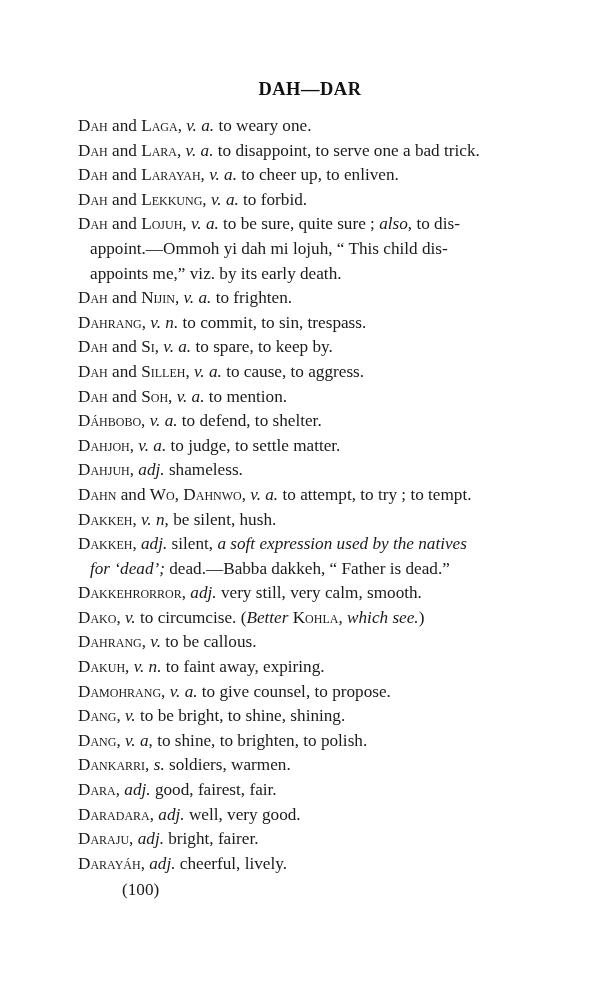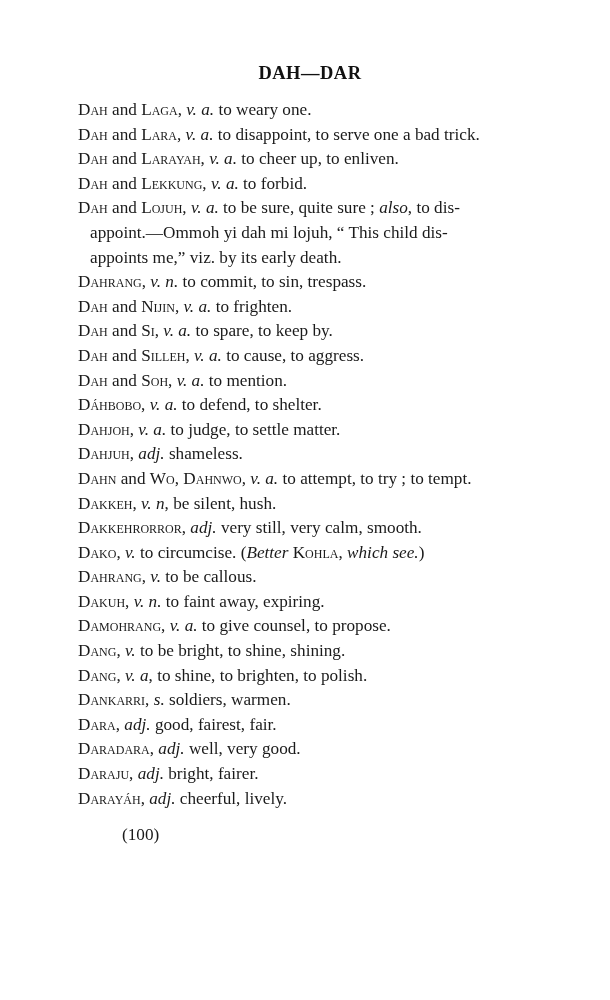--- a/index.html
+++ b/index.html
@@ -1,54 +1,58 @@
 <!DOCTYPE html>
 <html><head>
 <meta charset="utf-8">
 <style>
   html, body { margin: 0; padding: 0; background: #ffffff; }
   body { width: 610px; height: 1000px; position: relative; overflow: hidden;
          font-family: "Liberation Serif", "DejaVu Serif", serif; color: #1a1a1a; }
-  .page { position: absolute; left: 78px; top: 60px; width: 456px; }
+  .page { position: absolute; left: 78px; top: 76px; width: 456px; }
   .running-head { text-align: center; font-size: 18.5px; font-weight: bold; letter-spacing: 0.5px;
                   margin: 0 0 12px 0; padding-left: 8px; height: 26px; line-height: 26px; color:#111; }
   .entry { font-size: 17.2px; line-height: 24.6px; text-indent: -12px; padding-left: 12px; margin: 0;
            text-align: justify; white-space: normal; }
   .entry.nowrap { white-space: nowrap; }
   .hw { font-variant: small-caps; font-weight: normal; }
   .it { font-style: italic; }
-  .folio { font-size: 17.2px; line-height: 24.6px; padding-left: 44px; margin-top: 12px; }
+  .folio { font-size: 17.2px; line-height: 24.6px; padding-left: 44px; margin-top: 2px; }
   .line { display: block; }
   .cont { padding-left: 12px; display: block; text-indent: 0; }
 </style>
 </head>
 <body>
 
 <div class="page">
   <div class="running-head">DAH—DAR</div>
   <div id="entries">
       <p class="entry nowrap"><span class="hw">Dah</span><span> and </span><span class="hw">Laga</span><span>, </span><span class="it">v. a.</span><span> to weary one.</span></p>
       <p class="entry nowrap"><span class="hw">Dah</span><span> and </span><span class="hw">Lara</span><span>, </span><span class="it">v. a.</span><span> to disappoint, to serve one a bad trick.</span></p>
       <p class="entry nowrap"><span class="hw">Dah</span><span> and </span><span class="hw">Larayah</span><span>, </span><span class="it">v. a.</span><span> to cheer up, to enliven.</span></p>
       <p class="entry nowrap"><span class="hw">Dah</span><span> and </span><span class="hw">Lekkung</span><span>, </span><span class="it">v. a.</span><span> to forbid.</span></p>
       <p class="entry" style="text-indent: 0px; padding-left: 0px;">
         <span class="line" style="white-space: nowrap;"><span class="hw">Dah</span><span> and </span><span class="hw">Lojuh</span><span>, </span><span class="it">v. a.</span><span> to be sure, quite sure ; </span><span class="it">also</span><span>, to dis-</span></span>
         <span class="cont" style="white-space: nowrap;"><span>appoint.—Ommoh yi dah mi lojuh, “ This child dis-</span></span>
         <span class="cont" style="white-space: nowrap;"><span>appoints me,” viz. by its early death.</span></span>
       </p>
+      <p class="entry nowrap"><span class="hw">Dah</span><span> and </span><span class="hw">Nijin</span><span>, </span><span class="it">v. a.</span><span> to frighten.</span></p>
       <p class="entry nowrap"><span class="hw">Dahrang</span><span>, </span><span class="it">v. n.</span><span> to commit, to sin, trespass.</span></p>
-      <p class="entry nowrap"><span class="hw">Dah</span><span> and </span><span class="hw">Nijin</span><span>, </span><span class="it">v. a.</span><span> to frighten.</span></p>
       <p class="entry nowrap"><span class="hw">Dah</span><span> and </span><span class="hw">Si</span><span>, </span><span class="it">v. a.</span><span> to spare, to keep by.</span></p>
       <p class="entry nowrap"><span class="hw">Dah</span><span> and </span><span class="hw">Silleh</span><span>, </span><span class="it">v. a.</span><span> to cause, to aggress.</span></p>
       <p class="entry nowrap"><span class="hw">Dah</span><span> and </span><span class="hw">Soh</span><span>, </span><span class="it">v. a.</span><span> to mention.</span></p>
       <p class="entry nowrap"><span class="hw">Dáhbobo</span><span>, </span><span class="it">v. a.</span><span> to defend, to shelter.</span></p>
       <p class="entry nowrap"><span class="hw">Dahjoh</span><span>, </span><span class="it">v. a.</span><span> to judge, to settle matter.</span></p>
       <p class="entry nowrap"><span class="hw">Dahjuh</span><span>, </span><span class="it">adj.</span><span> shameless.</span></p>
       <p class="entry nowrap"><span class="hw">Dahn</span><span> and </span><span class="hw">Wo</span><span>, </span><span class="hw">Dahnwo</span><span>, </span><span class="it">v. a.</span><span> to attempt, to try ; to tempt.</span></p>
       <p class="entry nowrap"><span class="hw">Dakkeh</span><span>, </span><span class="it">v. n</span><span>, be silent, hush.</span></p>
+      <p class="entry" style="text-indent: 0px; padding-left: 0px;">
+        <span class="line" style="white-space: nowrap;"><span class="hw">Dakkeh</span><span>, </span><span class="it">adj.</span><span> silent, </span><span class="it">a soft expression used by the natives</span></span>
+        <span class="cont" style="white-space: nowrap;"><span class="it">for ‘dead’;</span><span> dead.—Babba dakkeh, “ Father is dead.”</span></span>
+      </p>
       <p class="entry nowrap"><span class="hw">Dakkehrorror</span><span>, </span><span class="it">adj.</span><span> very still, very calm, smooth.</span></p>
       <p class="entry nowrap"><span class="hw">Dako</span><span>, </span><span class="it">v.</span><span> to circumcise.  (</span><span class="it">Better</span><span> </span><span class="hw">Kohla</span><span>, </span><span class="it">which see.</span><span>)</span></p>
       <p class="entry nowrap"><span class="hw">Dahrang</span><span>, </span><span class="it">v.</span><span> to be callous.</span></p>
       <p class="entry nowrap"><span class="hw">Dakuh</span><span>, </span><span class="it">v. n.</span><span> to faint away, expiring.</span></p>
       <p class="entry nowrap"><span class="hw">Damohrang</span><span>, </span><span class="it">v. a.</span><span> to give counsel, to propose.</span></p>
       <p class="entry nowrap"><span class="hw">Dang</span><span>, </span><span class="it">v.</span><span> to be bright, to shine, shining.</span></p>
       <p class="entry nowrap"><span class="hw">Dang</span><span>, </span><span class="it">v. a</span><span>, to shine, to brighten, to polish.</span></p>
       <p class="entry nowrap"><span class="hw">Dankarri</span><span>, </span><span class="it">s.</span><span> soldiers, warmen.</span></p>
       <p class="entry nowrap"><span class="hw">Dara</span><span>, </span><span class="it">adj.</span><span> good, fairest, fair.</span></p>
       <p class="entry nowrap"><span class="hw">Daradara</span><span>, </span><span class="it">adj.</span><span> well, very good.</span></p>

